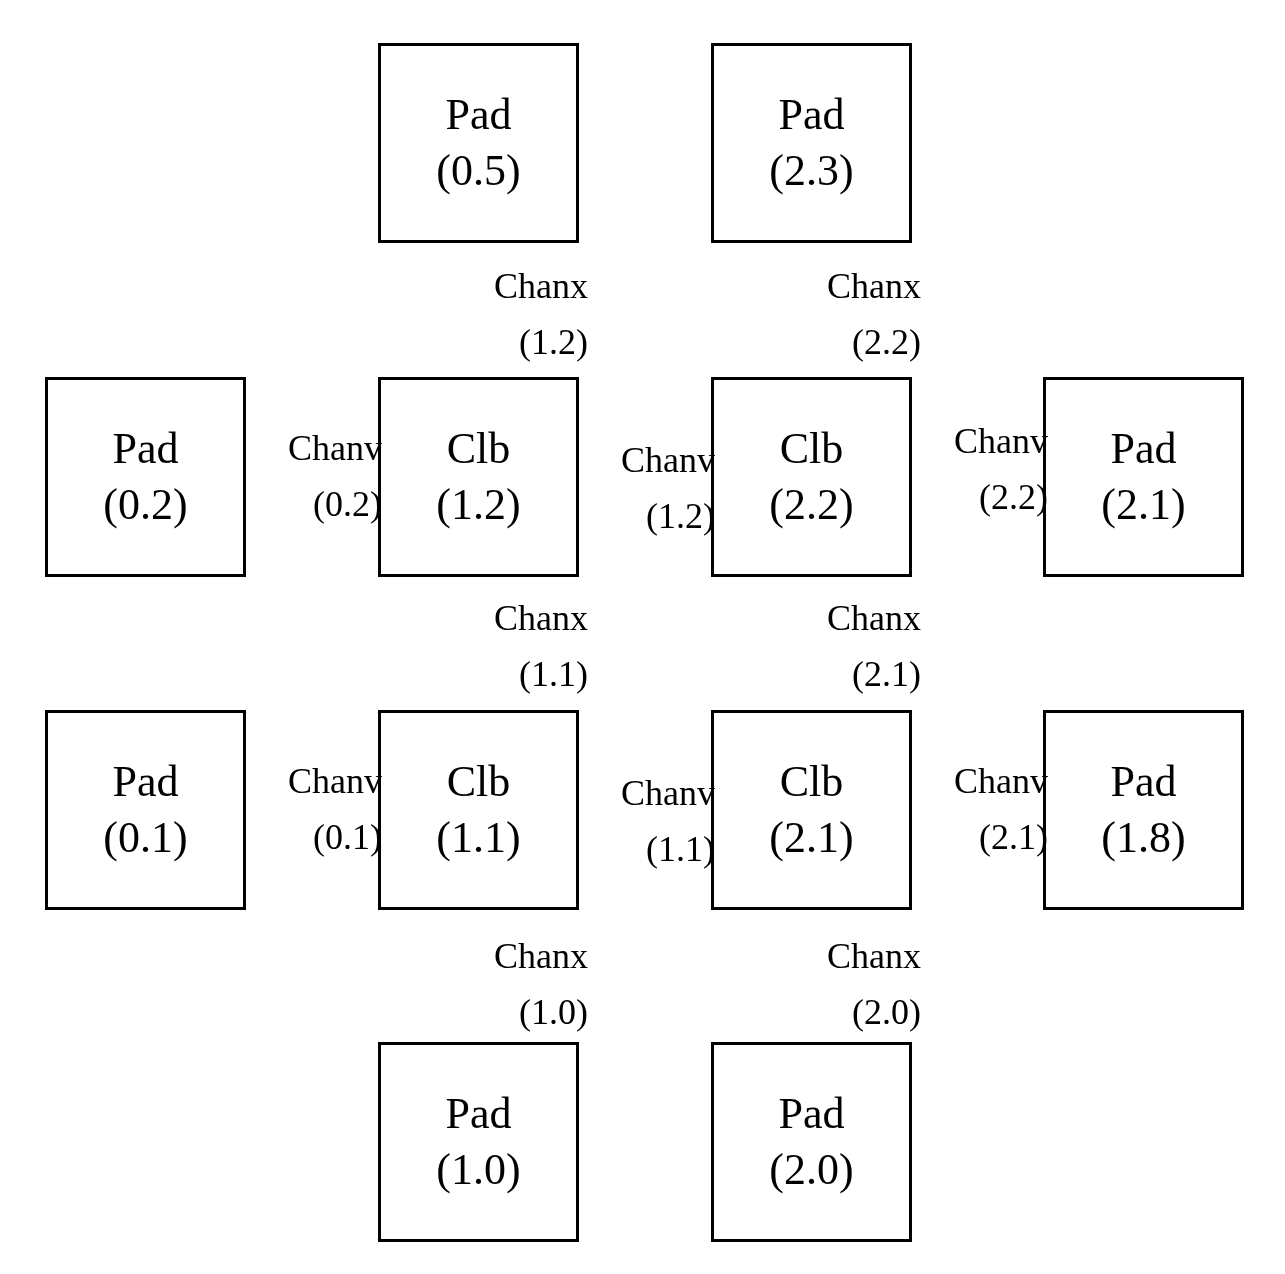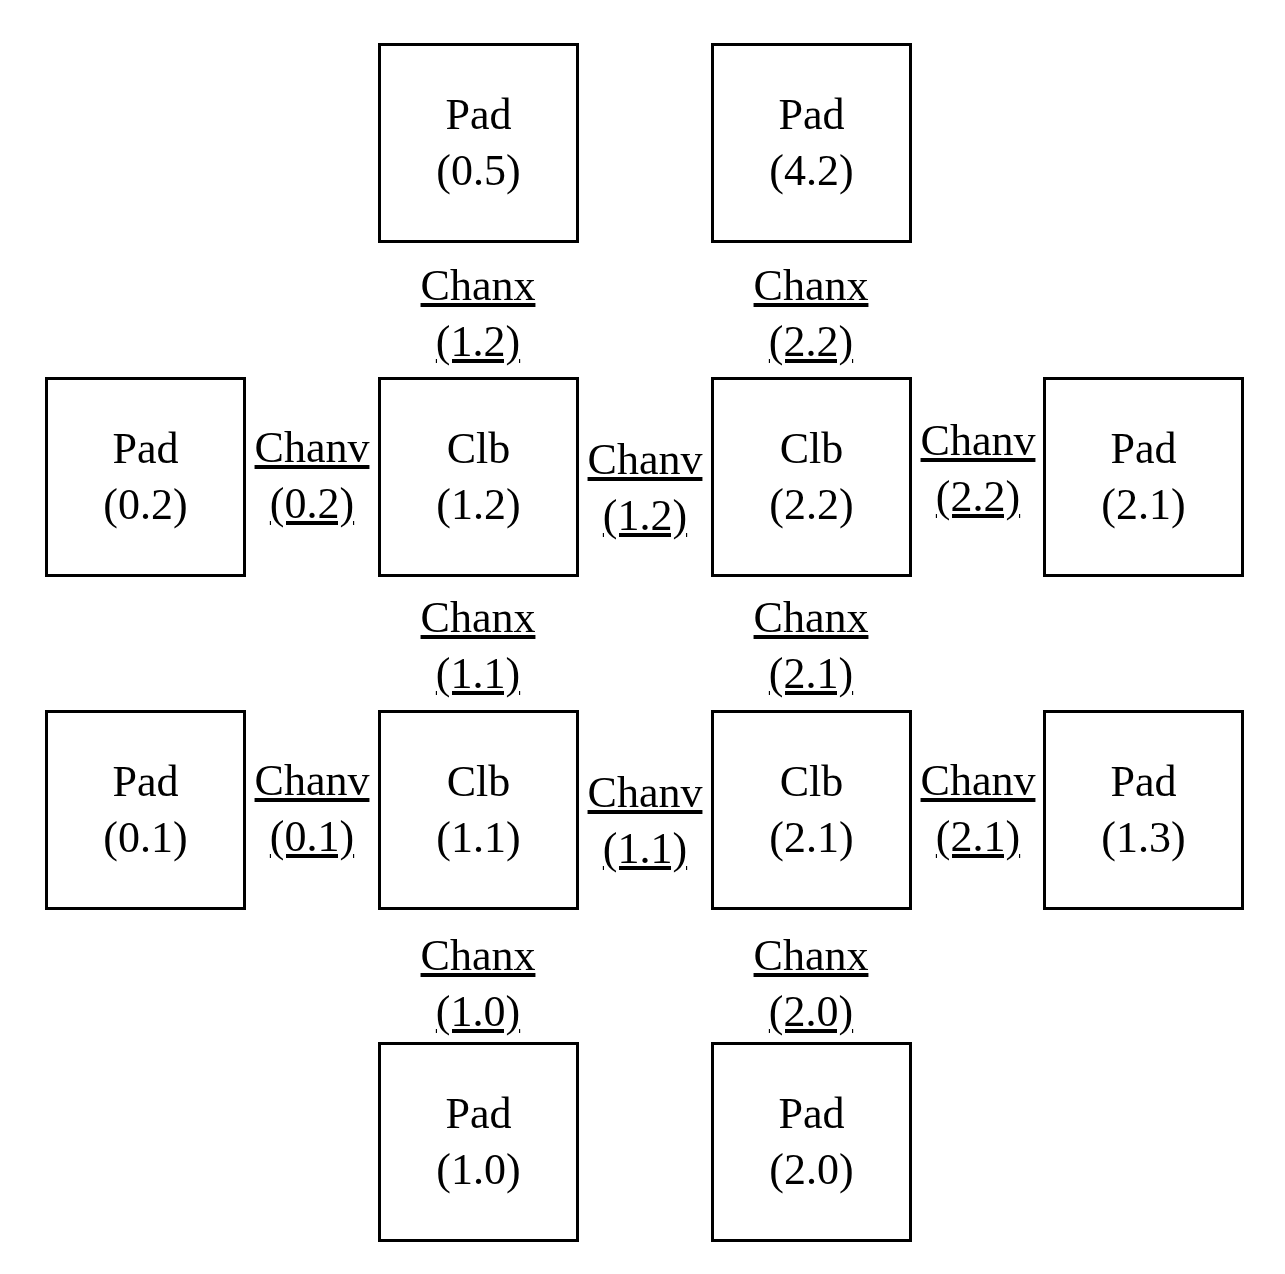--- a/index.html
+++ b/index.html
@@ -28,41 +28,40 @@
     flex-direction: column;
     align-items: center;
     justify-content: center;
     text-align: center;
     font-size: 44px;
     line-height: 56px;
   }
   .chan-label {
     position: absolute;
     width: 220px;
-    text-align: center;
-    font-size: 44px;
+    text-align: right;
+    font-size: 36px;
     line-height: 56px;
     white-space: nowrap;
-    text-decoration: underline;
   }
   .chan-label.vgap { width: 140px; }
   .line { display: block; }
 </style>
 </head>
 <body>
 
 <div class="canvas">
 
   <div class="block" style="left:378px; top:43px;">
     <span class="line">Pad</span>
     <span class="line">(0.5)</span>
   </div>
   <div class="block" style="left:711px; top:43px;">
     <span class="line">Pad</span>
-    <span class="line">(4.2)</span>
+    <span class="line">(2.3)</span>
   </div>
 
   <div class="chan-label" style="left:368px; top:258px;">
     <span class="line">Chanx</span>
     <span class="line">(1.2)</span>
   </div>
   <div class="chan-label" style="left:701px; top:258px;">
     <span class="line">Chanx</span>
     <span class="line">(2.2)</span>
   </div>
@@ -113,21 +112,21 @@
   <div class="block" style="left:378px; top:710px;">
     <span class="line">Clb</span>
     <span class="line">(1.1)</span>
   </div>
   <div class="block" style="left:711px; top:710px;">
     <span class="line">Clb</span>
     <span class="line">(2.1)</span>
   </div>
   <div class="block" style="left:1043px; top:710px;">
     <span class="line">Pad</span>
-    <span class="line">(1.3)</span>
+    <span class="line">(1.8)</span>
   </div>
 
   <div class="chan-label vgap" style="left:242px; top:753px;">
     <span class="line">Chanv</span>
     <span class="line">(0.1)</span>
   </div>
   <div class="chan-label vgap" style="left:575px; top:765px;">
     <span class="line">Chanv</span>
     <span class="line">(1.1)</span>
   </div>

